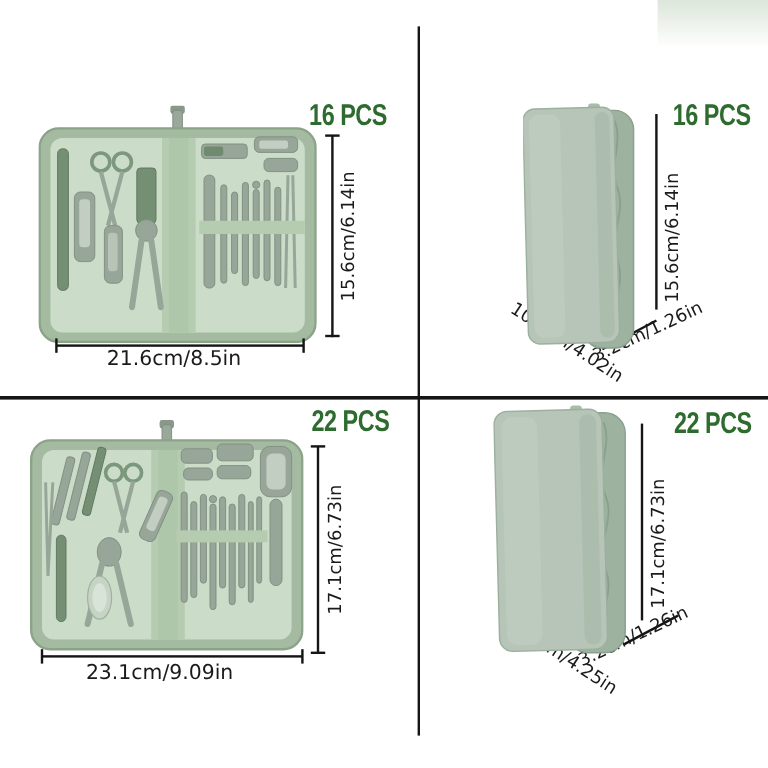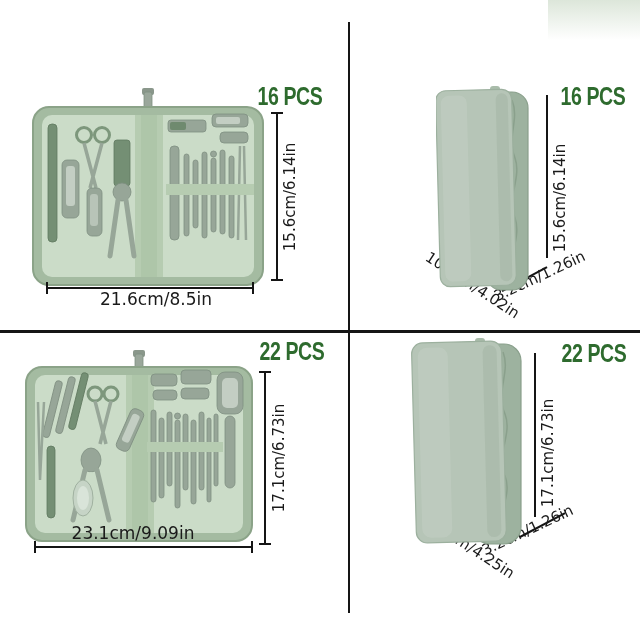--- a/index.html
+++ b/index.html
@@ -119,21 +119,21 @@
   <div class="pcs" style="left:250px;top:84px;width:80px;height:24px;">16 PCS</div>
 
   <div class="dim-line-v" style="left:276px;top:113px;height:168px;"></div>
   <div class="tick" style="left:271px;top:112px;width:12px;height:2px;"></div>
   <div class="tick" style="left:271px;top:279px;width:12px;height:2px;"></div>
   <div class="dim-label vert" style="left:226px;top:188px;">15.6cm/6.14in</div>
 
   <div class="dim-line-h" style="left:47px;top:287px;width:206px;"></div>
   <div class="tick" style="left:46px;top:282px;width:2px;height:12px;"></div>
   <div class="tick" style="left:252px;top:282px;width:2px;height:12px;"></div>
-  <div class="dim-label horiz" style="left:76px;top:290px;">21.6cm/8.5in</div>
+  <div class="dim-label horiz" style="left:65px;top:290px;">21.6cm/8.5in</div>
 
   <svg class="case-svg above" style="left:436px;top:86px;" width="96" height="210" viewBox="0 0 96 210">
     <rect class="side-face" x="50" y="6" width="42" height="198" rx="16"></rect>
     <path d="M76,14 C84,34 70,52 79,72 C86,92 70,112 79,132 C86,152 70,172 78,194" fill="none" stroke="#8aa08c" stroke-width="1.5"></path>
     <rect x="54" y="0" width="10" height="9" rx="3" fill="#a9bcaa"></rect>
     <g transform="rotate(-1.5 40 102)">
       <rect class="front-face" x="2" y="4" width="76" height="196" rx="10"></rect>
       <rect x="7" y="9" width="26" height="186" rx="8" fill="#ffffff" opacity="0.10"></rect>
       <rect x="62" y="8" width="12" height="188" rx="6" fill="#8fa391" opacity="0.25"></rect>
     </g>
@@ -215,21 +215,21 @@
   <div class="pcs" style="left:252px;top:339px;width:80px;height:24px;">22 PCS</div>
 
   <div class="dim-line-v" style="left:264px;top:372px;height:173px;"></div>
   <div class="tick" style="left:259px;top:371px;width:12px;height:2px;"></div>
   <div class="tick" style="left:259px;top:543px;width:12px;height:2px;"></div>
   <div class="dim-label vert" style="left:215px;top:449px;">17.1cm/6.73in</div>
 
   <div class="dim-line-h" style="left:35px;top:546px;width:217px;"></div>
   <div class="tick" style="left:34px;top:541px;width:2px;height:12px;"></div>
   <div class="tick" style="left:251px;top:541px;width:2px;height:12px;"></div>
-  <div class="dim-label horiz" style="left:53px;top:524px;">23.1cm/9.09in</div>
+  <div class="dim-label horiz" style="left:53px;top:552px;">23.1cm/9.09in</div>
 
   <div class="dim-label diag rm25 below" style="left:468px;top:523px;">3.2cm/1.26in</div>
 
   <svg class="case-svg above" style="left:411px;top:336px;" width="114" height="214" viewBox="0 0 114 214">
     <rect class="side-face" x="62" y="8" width="48" height="200" rx="17"></rect>
     <path d="M92,16 C100,36 84,56 94,78 C102,98 84,120 94,140 C102,160 84,180 92,200" fill="none" stroke="#8aa08c" stroke-width="1.5"></path>
     <rect x="64" y="2" width="10" height="9" rx="3" fill="#a9bcaa"></rect>
     <g transform="rotate(-1.5 47 107)">
       <rect class="front-face" x="3" y="6" width="90" height="200" rx="11"></rect>
       <rect x="9" y="11" width="30" height="190" rx="9" fill="#ffffff" opacity="0.10"></rect>

